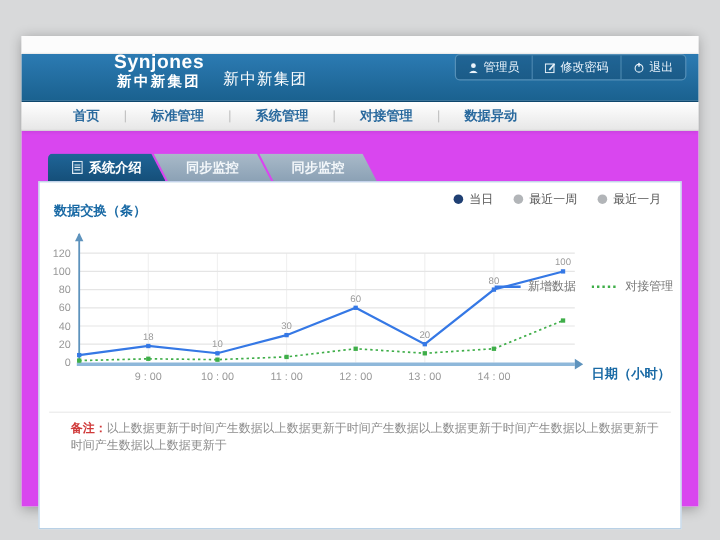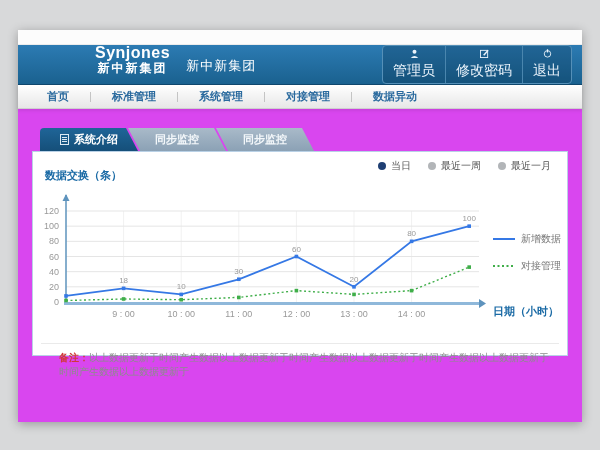--- a/index.html
+++ b/index.html
@@ -13,61 +13,61 @@
 
   .header { height:40px; background:linear-gradient(#2c7bb3,#1a618f);
     border-bottom:1px solid #10486e; display:flex; align-items:flex-start; color:#fff;padding-left:45px; }
   .logo { margin-left:32px; text-align:center; line-height:1.05; }
   .logo-en { font-size:16px; font-weight:bold; letter-spacing:.5px; }
   .logo-cn { font-size:12px; font-weight:bold; letter-spacing:2px; }
   .app-title { margin-left:16px; margin-top:12px; font-size:13px; letter-spacing:1px; }
   .header-actions { margin-left:auto; margin-right:10px; display:flex; align-items:stretch;
     border:1px solid #5590b8; border-radius:4px; background:rgba(6,48,77,.28); overflow:hidden; }
   .action { display:flex; align-items:center; gap:4px; padding:3px 10px;
-    font-size:14px; color:#eaf3fb; cursor:pointer;flex-direction:column; }
+    font-size:10px; color:#eaf3fb; cursor:pointer; }
   .action + .action { border-left:1px solid #4a86ae; }
   .action svg { display:block; }
 
   .navbar { height:24px; background:linear-gradient(#ffffff,#e7e7e7);
     border-bottom:1px solid #cfcfcf; box-shadow:0 2px 3px rgba(0,0,0,.08);
-    display:flex; align-items:center; padding-left:8px; position:relative; z-index:3; }
+    display:flex; align-items:center; padding-left:22px; position:relative; z-index:3; }
   .nav-item { padding:0 21px; font-size:11px; font-weight:bold; color:#2a6a9e; cursor:pointer; }
   .nav-sep { width:1px; height:10px; background:#c4c4c4; }
 
   .content { position:relative; height:313px; background:#d946ef; }
 
   .tabs { position:absolute; left:22px; top:19px; display:flex; height:23px; }
   .tab { height:23px; display:flex; align-items:center; justify-content:center; gap:5px;
     font-size:11px; font-weight:bold; color:#fff; width:98px; cursor:pointer; }
   .tab.active { background:linear-gradient(#1f6598,#154f79); z-index:2;
     clip-path:polygon(0 0,calc(100% - 12px) 0,100% 100%,0 100%);
     border-top-left-radius:4px; }
   .tab.inactive { background:linear-gradient(#a9bac9,#8ba1b5); color:#f3f7fa;
     clip-path:polygon(0 0,calc(100% - 12px) 0,100% 100%,12px 100%);
     margin-left:-10px; z-index:1; }
   .tab.inactive + .tab.inactive { z-index:0; }
 
-  .panel { position:absolute; left:14px; top:42px; width:536px; height:205px;
+  .panel { position:absolute; left:14px; top:42px; width:536px; height:290px;
     background:#fff; border:1px solid #b9d1e6; }
 
   .range-legend { position:absolute; top:7px; right:16px; display:flex; gap:17px;
     align-items:center; font-size:10px; color:#555; z-index:5; }
   .range-option { display:flex; align-items:center; gap:5px; cursor:pointer; }
   .radio-dot { width:8px; height:8px; border-radius:50%; background:#b2b5b8; }
   .radio-dot.selected { background:#1f3f73; }
 
   .axis-title-y { position:absolute; left:12px; top:16px; font-size:11px;
     font-weight:bold; color:#1a6aa5; z-index:5; }
   .axis-title-x { position:absolute; left:460px; top:152px; font-size:11px;
     font-weight:bold; color:#1a6aa5; z-index:5; }
 
   .chart-svg { position:absolute; left:0; top:0; }
 
   .series-legend { position:absolute; right:6px; top:80px; display:flex;
-    flex-direction:column; gap:13px; z-index:5;font-family:Liberation Serif, serif; }
+    flex-direction:row; gap:13px; z-index:5;font-family:Liberation Serif, serif; }
   .series-legend-item { display:flex; align-items:center; gap:6px;
     font-size:10px; color:#777; }
 
   .panel-divider { position:absolute; left:8px; right:8px; top:191px;
     height:1px; background:#eaeaea; }
   .note { position:absolute; left:26px; top:199px; right:12px; font-size:10px;
     color:#8c8c8c; line-height:1.4; }
   .note-label { color:#d03a3a; font-weight:bold; }
 </style>
 </head>

